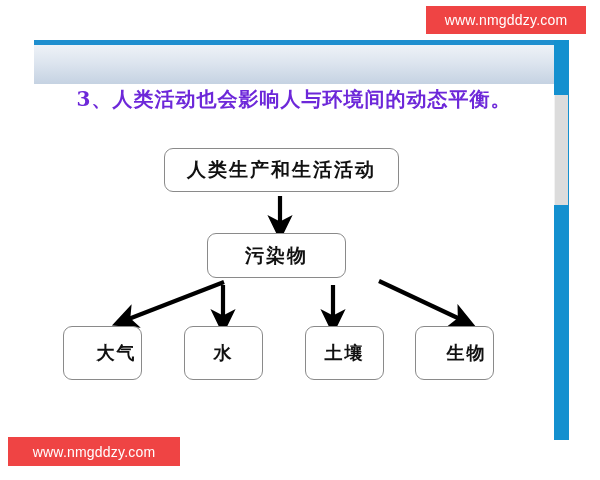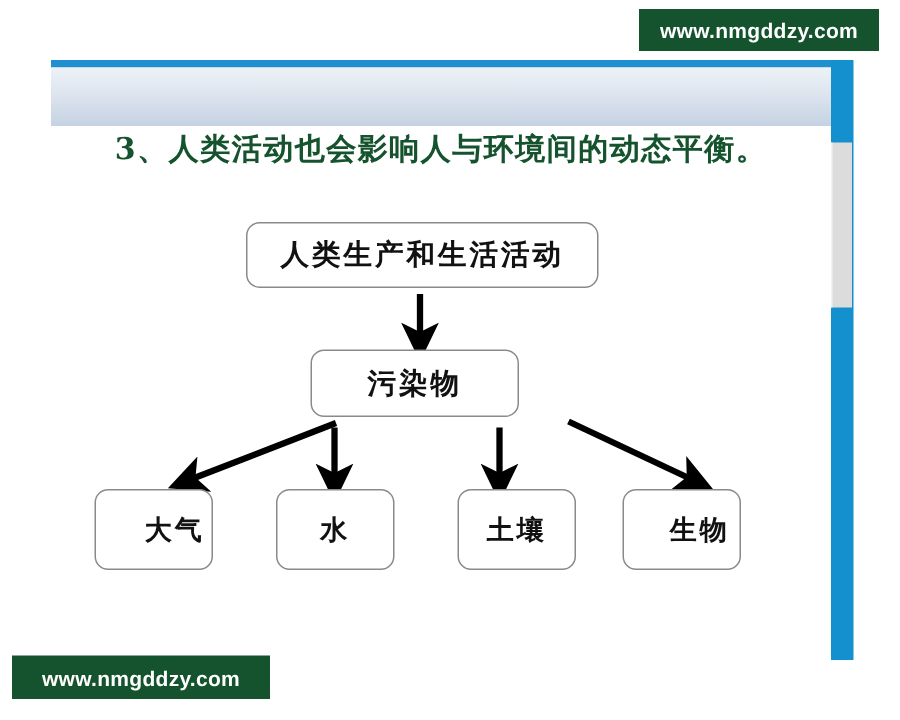--- a/index.html
+++ b/index.html
@@ -11,30 +11,29 @@
     height: 480px;
     background: #ffffff;
     font-family: "Liberation Sans", sans-serif;
     overflow: hidden;
     position: relative;
   }
 
   
   .watermark {
     position: absolute;
-    background: #14532d;
+    background: #ef4444;
     color: #ffffff;
     font-family: "Liberation Sans", sans-serif;
     font-size: 14px;
     letter-spacing: 0.2px;
     display: flex;
     align-items: center;
     justify-content: center;
     white-space: nowrap;
-    font-weight: bold;
   }
   #watermark-top {
     left: 426px;
     top: 6px;
     width: 160px;
     height: 28px;
   }
   #watermark-bottom {
     left: 8px;
     top: 437px;
@@ -79,21 +78,21 @@
   
   #slide-title {
     position: absolute;
     left: 0;
     top: 46px;
     width: 520px;
     text-align: center;
     font-family: "DejaVu Serif", serif;
     font-size: 20px;
     font-weight: 700;
-    color: #14532d;
+    color: #6d28d9;
     letter-spacing: 1px;
     white-space: nowrap;
   }
 
   
   #diagram {
     position: absolute;
     left: 0;
     top: 0;
     width: 520px;

